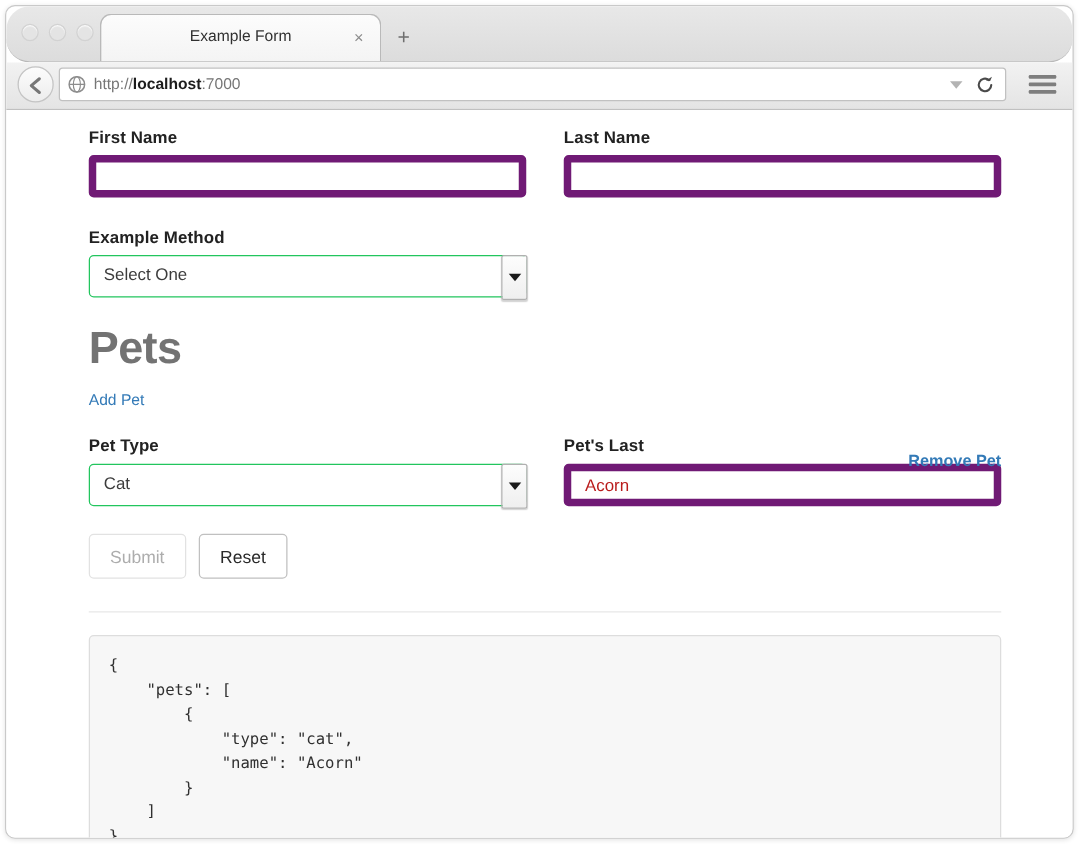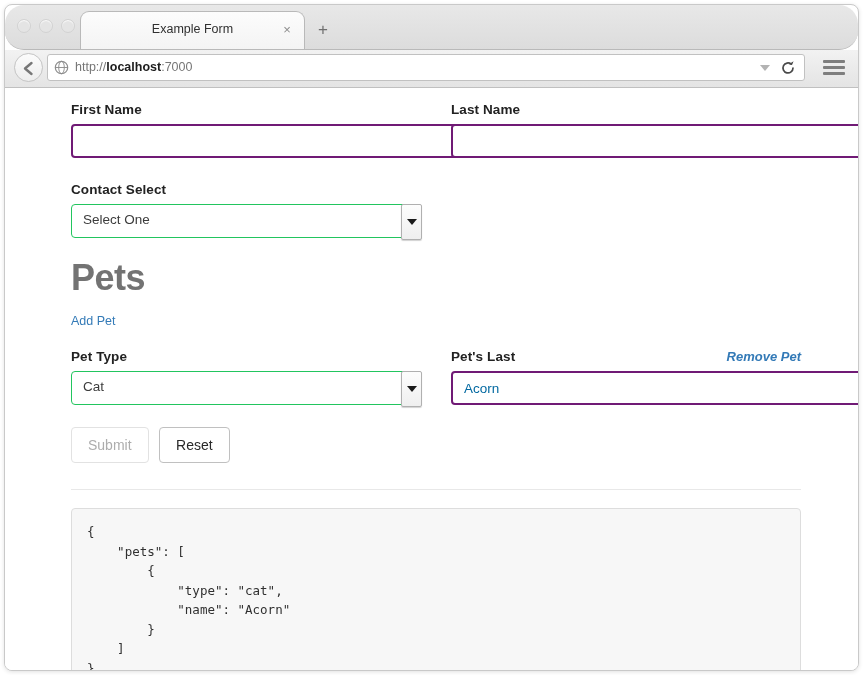--- a/index.html
+++ b/index.html
@@ -197,29 +197,29 @@
     font-size: 13.5px;
     font-weight: bold;
     color: #222222;
     font-family: "Liberation Sans", sans-serif;
     margin-bottom: 7px;
     letter-spacing: 0.1px;
   }
 
   input.text-input {
     display: block;
-    width: 413px;
+    width: 350px;
     height: 34px;
     box-sizing: border-box;
     padding: 5px 11px;
     font-size: 13.5px;
-    color: #0369a1;
-    font-family: "Liberation Sans", sans-serif;
-    background: #ffffff;
-    border: 2px solid #701a75;
+    color: #b91c1c;
+    font-family: "Liberation Sans", sans-serif;
+    background: #ffffff;
+    border: 6px solid #701a75;
     border-radius: 4px;
     outline: none;
   }
   input.text-input::placeholder { color: #9a9a9a; }
 
   
   .select-wrap {
     position: relative;
     width: 350px;
     height: 34px;
@@ -381,21 +381,21 @@
         </div>
         <div class="col-right">
           <label class="fld-label">Last Name</label>
           <input class="text-input" type="text" value="" style="">
         </div>
       </div>
 
       
       <div class="row" style="height:75px;">
         <div class="col-left">
-          <label class="fld-label">Contact Select</label>
+          <label class="fld-label">Example Method</label>
           <div class="select-wrap">
             <div class="select-value">Select One</div>
             <div class="select-btn">
               <div class="select-arrow"></div>
             </div>
           </div>
         </div>
       </div>
 
       
@@ -410,21 +410,21 @@
           <label class="fld-label">Pet Type</label>
           <div class="select-wrap">
             <div class="select-value">Cat</div>
             <div class="select-btn">
               <div class="select-arrow"></div>
             </div>
           </div>
         </div>
         <div class="col-right">
           <label class="fld-label">Pet's Last</label>
-          <a class="link bold" style="position:absolute; right:0; top:0;font-style:italic;">Remove Pet</a>
+          <a class="link bold" style="position:absolute; right:0; top:12px;">Remove Pet</a>
           <input class="text-input" type="text" value="Acorn" style="">
         </div>
       </div>
 
       
       <div class="row" style="height:40px;">
         <div class="btn btn-disabled">Submit</div>
         <div class="btn btn-default" style="margin-left:6px;">Reset</div>
       </div>
 

